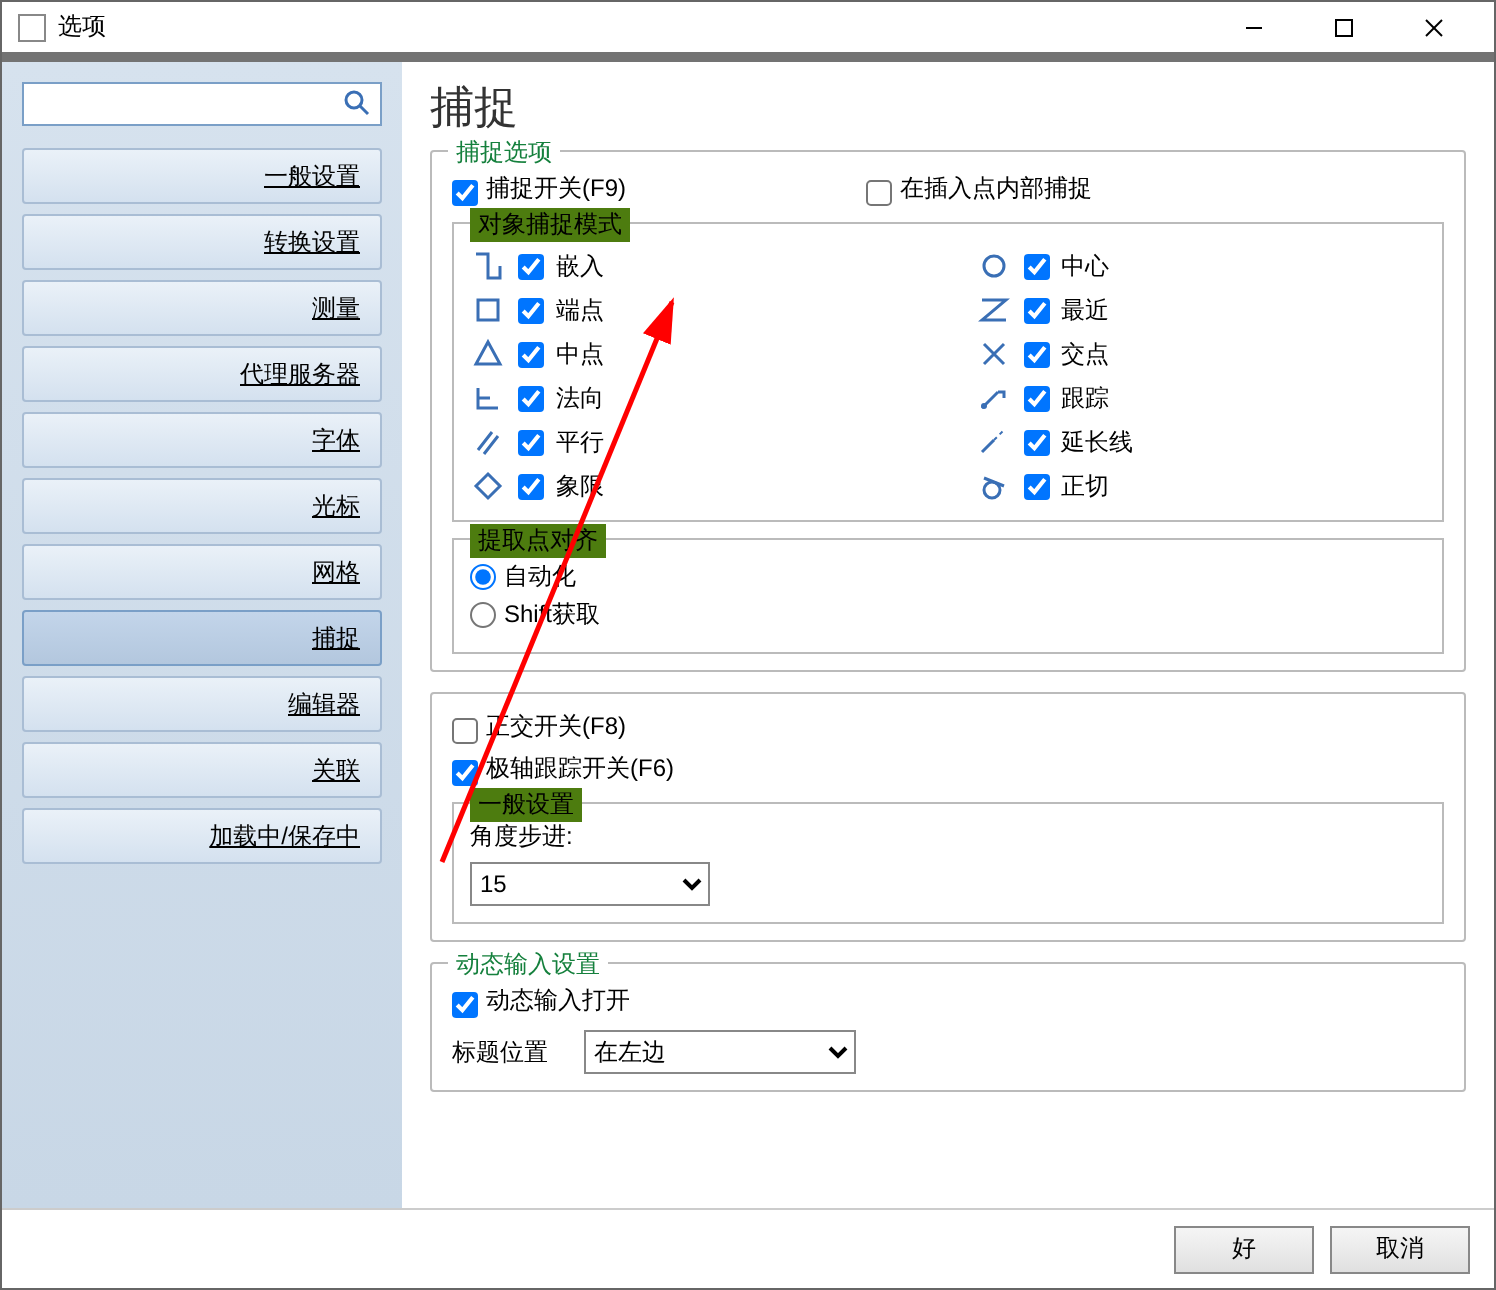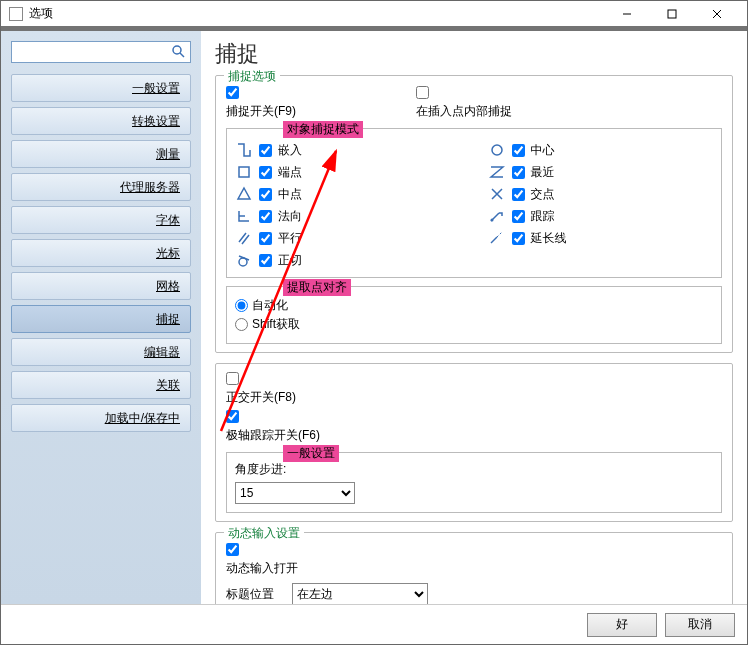--- a/index.html
+++ b/index.html
@@ -15,27 +15,27 @@
 .search-wrap { position: relative; margin-bottom: 6px; }
 .search-input { width: 100%; height: 22px; padding: 2px 24px 2px 4px; border: 1px solid #7a9fc7; background: #fff; }
 .search-ico { position: absolute; right: 4px; top: 3px; width: 16px; height: 16px; }
 .side-btn { height: 28px; background: linear-gradient(to bottom, #eaf1f8, #d4e1ef); border: 1px solid #a9bdd4; border-radius: 2px; display: flex; align-items: center; justify-content: flex-end; padding: 0 10px; cursor: default; }
 .side-btn.sel { background: linear-gradient(to bottom, #c3d5ea, #b3c7de); border-color: #7a9fc7; }
 .main { flex: 1; padding: 8px 14px; overflow: auto; position: relative; }
 .main h1 { font-size: 22px; font-weight: normal; color: #333; margin-bottom: 6px; }
 .group { border: 1px solid #bbb; border-radius: 2px; padding: 10px 10px 8px 10px; margin-bottom: 10px; position: relative; }
 .group-title { position: absolute; top: -8px; left: 8px; background: #fff; padding: 0 4px; color: #15803d; }
 .row { display: flex; align-items: center; gap: 6px; }
-.cb { display: flex; align-items: flex-start; gap: 4px; flex-direction: column; }
+.cb { display: flex; align-items: flex-end; gap: 4px; }
 .cb input { width: 13px; height: 13px; }
 .snap-grid { display: grid; grid-template-columns: 1fr 1fr; gap: 4px 27px; margin-top: 4px; }
 .snap-item { display: flex; align-items: center; gap: 6px; }
 .snap-ico { width: 18px; height: 18px; display: flex; align-items: center; justify-content: center; color: #3a6fb5; }
 .inner-group { border: 1px solid #bbb; padding: 8px; margin-top: 8px; position: relative; }
-.inner-group-title { position: absolute; top: -8px; left: 8px; background: #ec4899; padding: 0 4px; margin-left: 48px; }
+.inner-group-title { position: absolute; top: -8px; left: 8px; background: #4d7c0f; padding: 0 4px; }
 .rad { display: flex; align-items: center; gap: 4px; margin: 2px 0; }
 select { border: 1px solid #888; height: 22px; background: #fff; }
 .footer { height: 40px; border-top: 1px solid #ccc; display: flex; align-items: center; justify-content: flex-end; padding: 0 12px; gap: 8px; }
 .btn { width: 70px; height: 24px; background: linear-gradient(to bottom, #f5f5f5, #e0e0e0); border: 1px solid #888; cursor: default; }
 .arrow { position: absolute; left: -20px; top: 110px; pointer-events: none; z-index: 10; }
 </style>
 </head>
 <body>
 
 <div class="window">
@@ -202,20 +202,29 @@
                     <path d="M2 13L8 7" stroke="#3a6fb5" stroke-width="1.5"></path>
                     <path d="M8 7L13 2" stroke="#3a6fb5" stroke-width="1" stroke-dasharray="2 2"></path>
                   </svg>
                 </span>
                 <input type="checkbox" checked="" style="">
                 <span>延长线</span>
               </label>
               <label class="snap-item">
                 <span class="snap-ico">
                   <svg width="16" height="16" viewBox="0 0 16 16">
+                    <path d="M8 2L14 8L8 14L2 8Z" fill="none" stroke="#3a6fb5" stroke-width="1.5"></path>
+                  </svg>
+                </span>
+                <input type="checkbox" checked="" style="">
+                <span>象限</span>
+              </label>
+              <label class="snap-item">
+                <span class="snap-ico">
+                  <svg width="16" height="16" viewBox="0 0 16 16">
                     <circle cx="7" cy="10" r="4" fill="none" stroke="#3a6fb5" stroke-width="1.5"></circle>
                     <path d="M3 4l10 4" stroke="#3a6fb5" stroke-width="1.5"></path>
                   </svg>
                 </span>
                 <input type="checkbox" checked="" style="">
                 <span>正切</span>
               </label>
             </div>
         </div>
 

